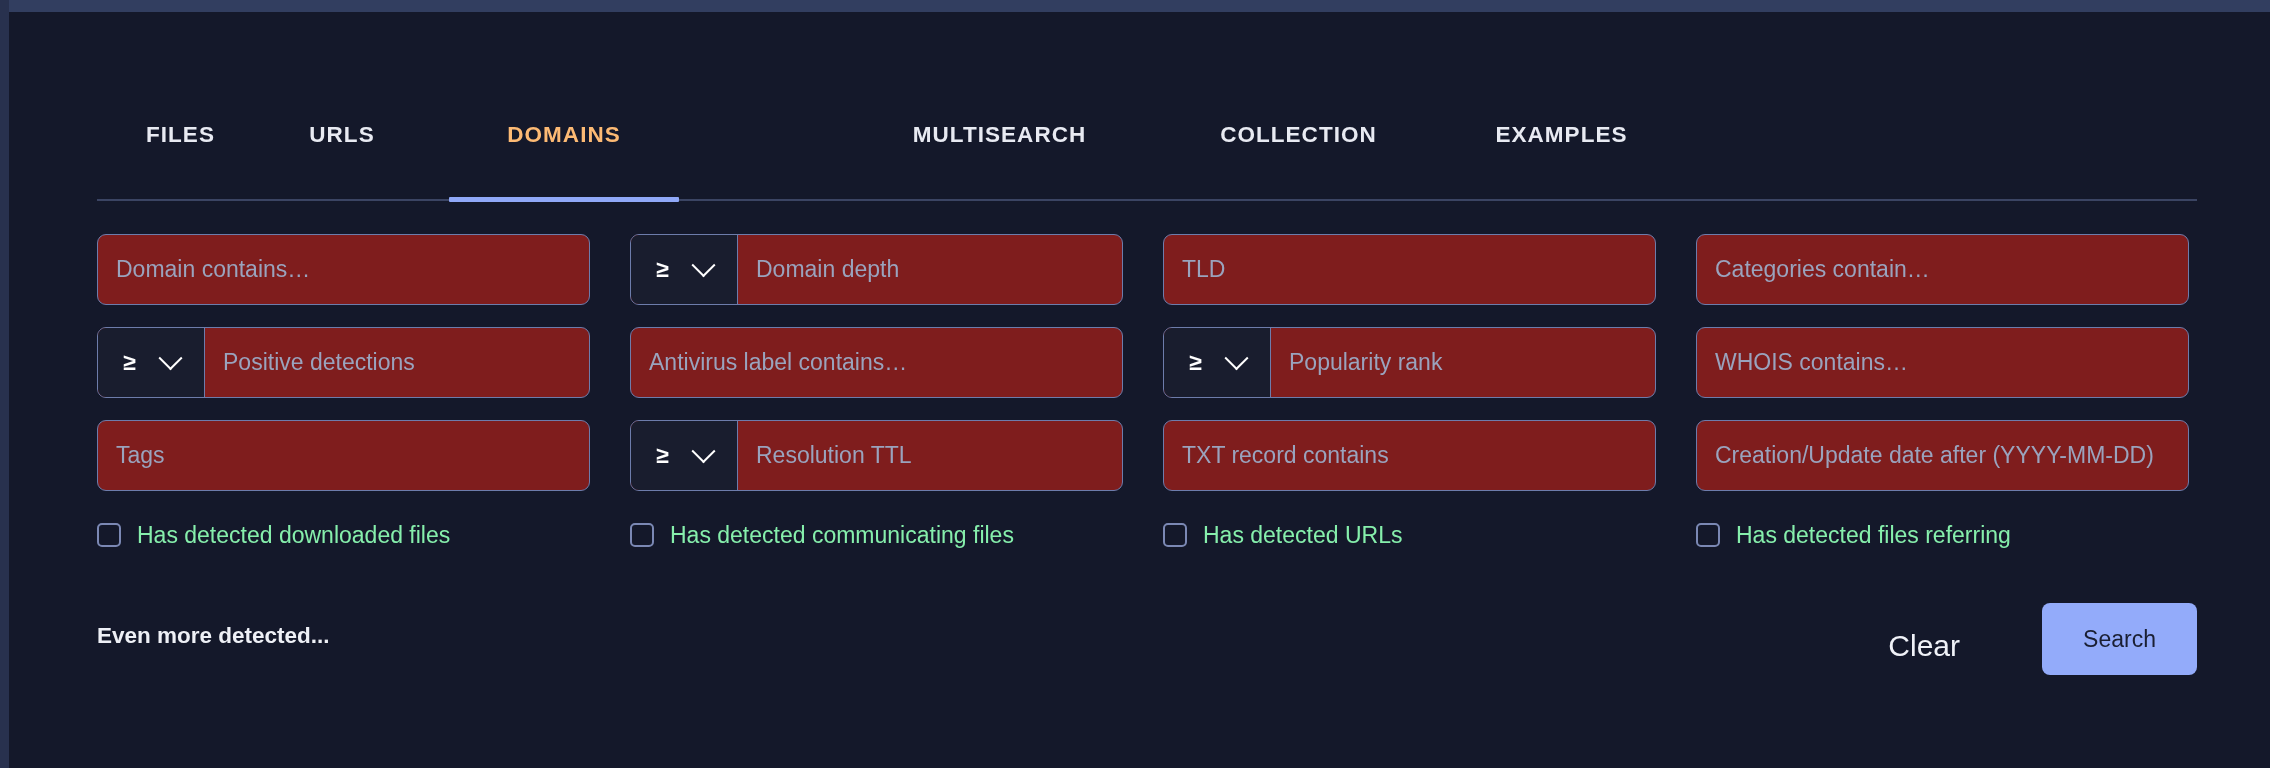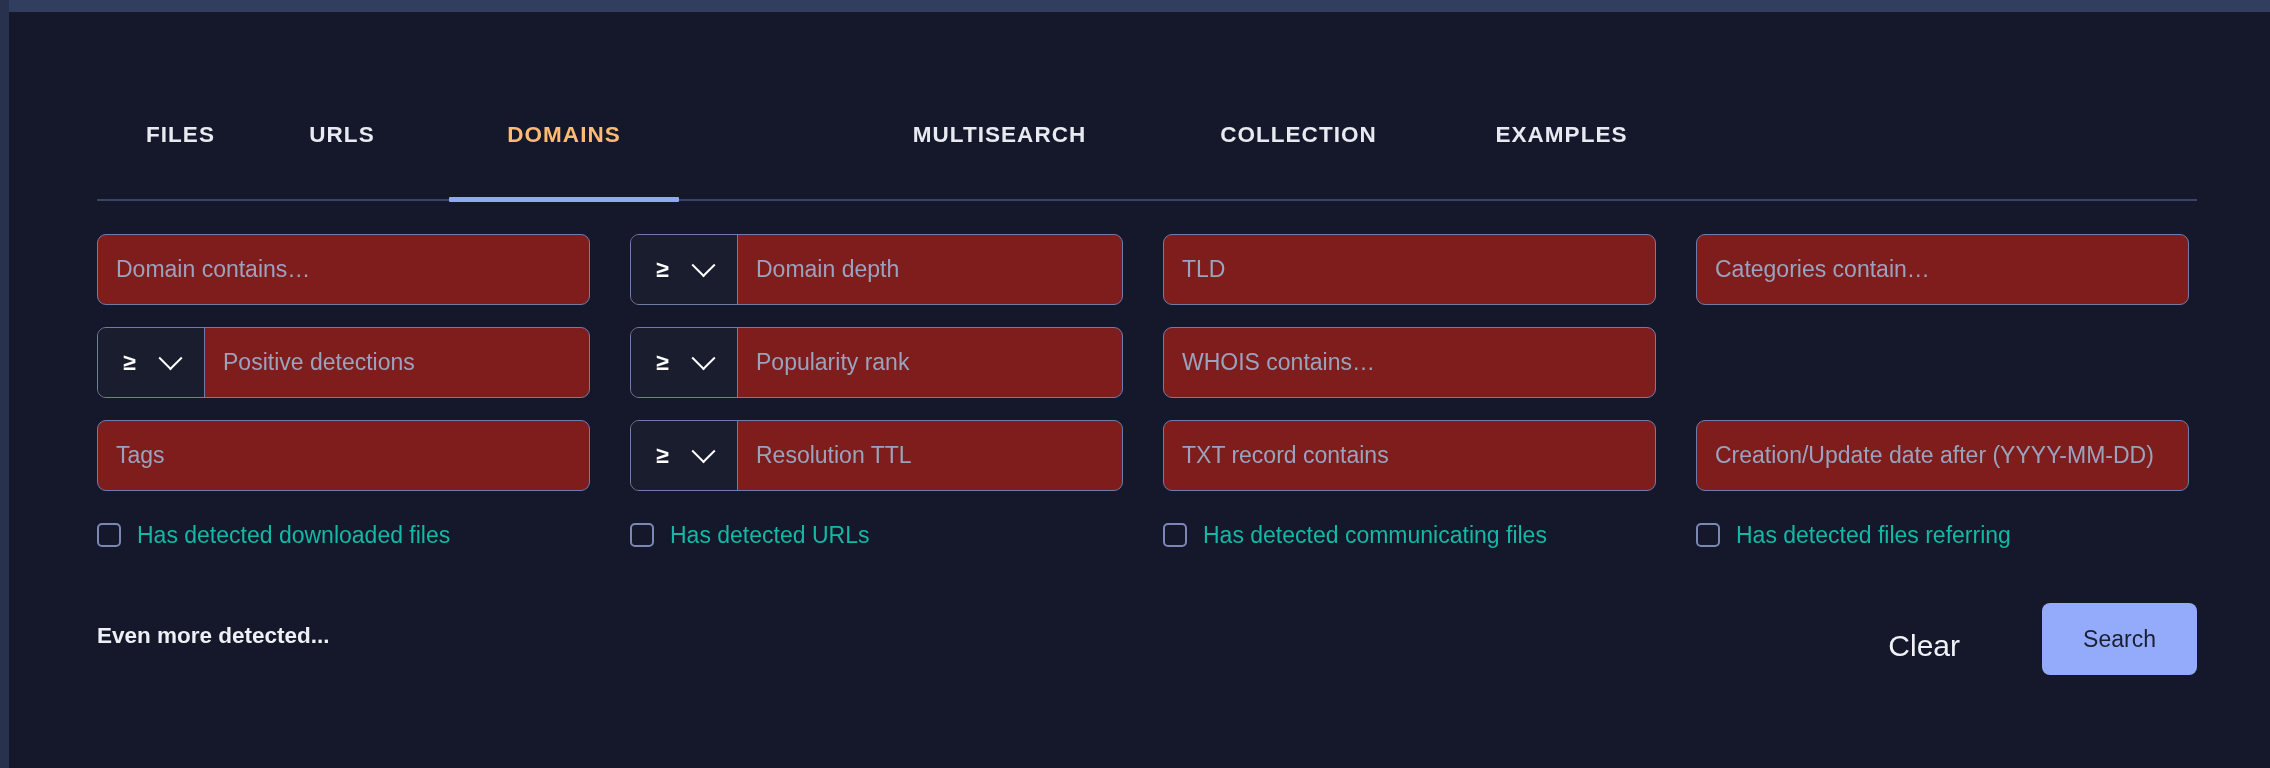--- a/index.html
+++ b/index.html
@@ -191,21 +191,21 @@
     flex: 0 0 auto;
     width: 24px;
     height: 24px;
     border: 2px solid #7b88b4;
     border-radius: 5px;
     background: transparent;
     box-sizing: border-box;
   }
   .check-label {
     font-size: 23px;
-    color: #14b8a6;
+    color: #86efac;
     line-height: 1;
     white-space: nowrap;
     text-align: right;
   }
 
   
   #footer {
     position: relative;
     margin-top: 48px;
     height: 72px;
@@ -320,20 +320,25 @@
               <div class="field">
                 <div class="op">
                   <span class="op-val">≥</span>
                   <span class="chev"></span>
                 </div>
                 <input type="text" placeholder="Positive detections" style="">
               </div>
             </div>
             <div class="cell">
               <div class="field">
+                <input type="text" placeholder="Antivirus label contains…" style="">
+              </div>
+            </div>
+            <div class="cell">
+              <div class="field">
                 <div class="op">
                   <span class="op-val">≥</span>
                   <span class="chev"></span>
                 </div>
                 <input type="text" placeholder="Popularity rank" style="">
               </div>
             </div>
             <div class="cell">
               <div class="field">
                 <input type="text" placeholder="WHOIS contains…" style="">
@@ -368,25 +373,25 @@
           </div>
         </div>
 
       <div id="checks">
           <div class="check">
             <span class="box"></span>
             <span class="check-label">Has detected downloaded files</span>
           </div>
           <div class="check">
             <span class="box"></span>
-            <span class="check-label">Has detected URLs</span>
+            <span class="check-label">Has detected communicating files</span>
           </div>
           <div class="check">
             <span class="box"></span>
-            <span class="check-label">Has detected communicating files</span>
+            <span class="check-label">Has detected URLs</span>
           </div>
           <div class="check">
             <span class="box"></span>
             <span class="check-label">Has detected files referring</span>
           </div>
         </div>
 
       <div id="footer">
         <div id="more-options">Even more detected...</div>
         <button id="clear-button">Clear</button>

